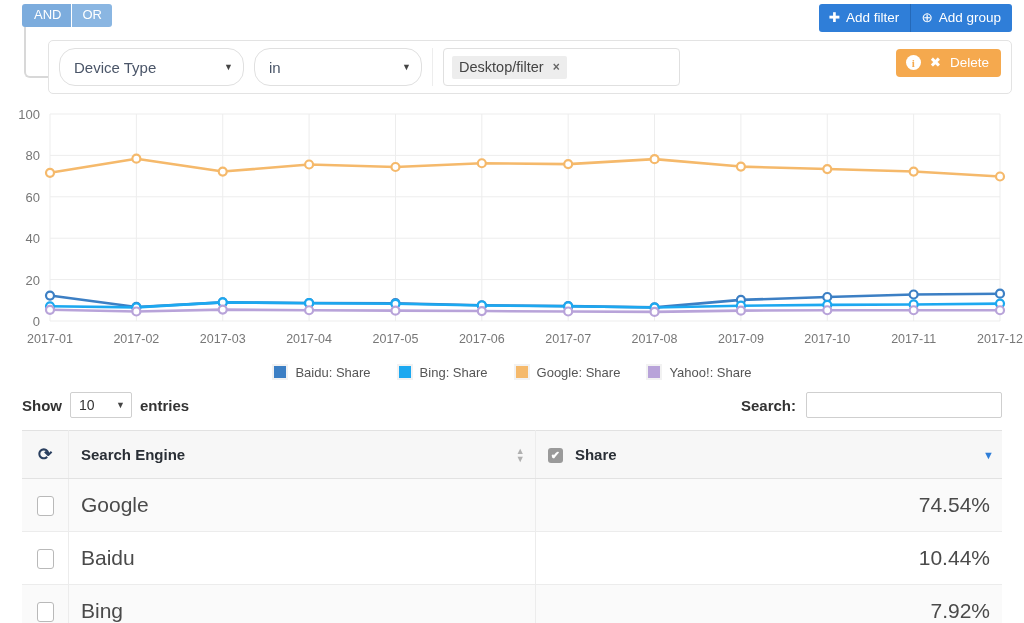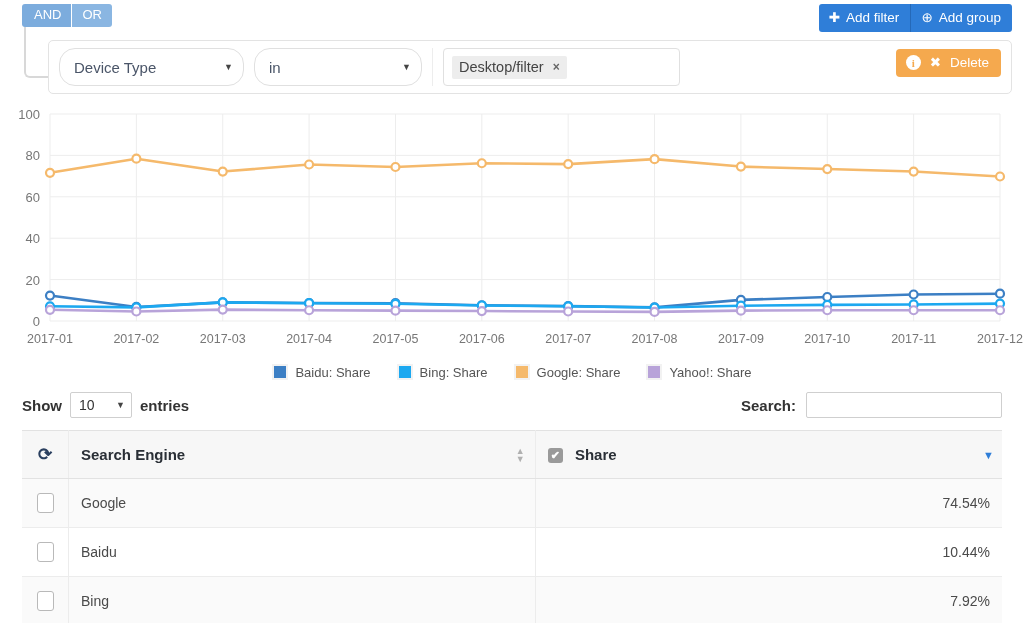--- a/index.html
+++ b/index.html
@@ -280,21 +280,21 @@
     color: #2a2f36;
     text-align: left;
     padding: 13px 12px;
     font-weight: bold;
     position: relative;
   }
   table.dt th.chk-col { width: 46px; border-right: 1px solid #ececec; padding: 13px 0; text-align: center; }
   table.dt th.engine-col { border-right: 1px solid #ececec; }
   table.dt td {
     border-bottom: 1px solid #ececec;
-    font-size: 14px;
+    font-size: 21px;
     color: #4a4a4a;
     padding: 14px 12px;
   }
   table.dt td.chk-col { width: 46px; border-right: 1px solid #ececec; text-align: center; padding: 14px 0; }
   table.dt td.engine-col { border-right: 1px solid #ececec; }
   table.dt td.share-col { text-align: right; padding-left: 47px; }
   tr.odd td { background: #fafafa; }
   tr.even td { background: #ffffff; }
   .rowchk {
     width: 15px; height: 18px;

